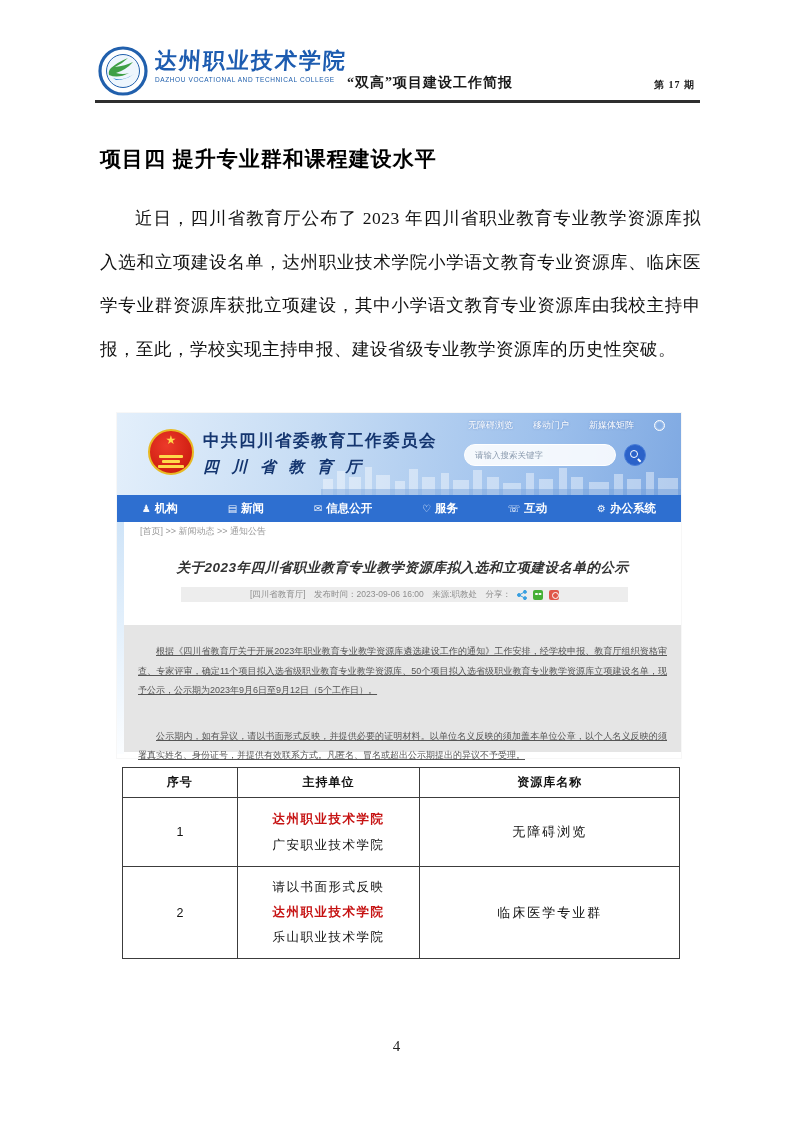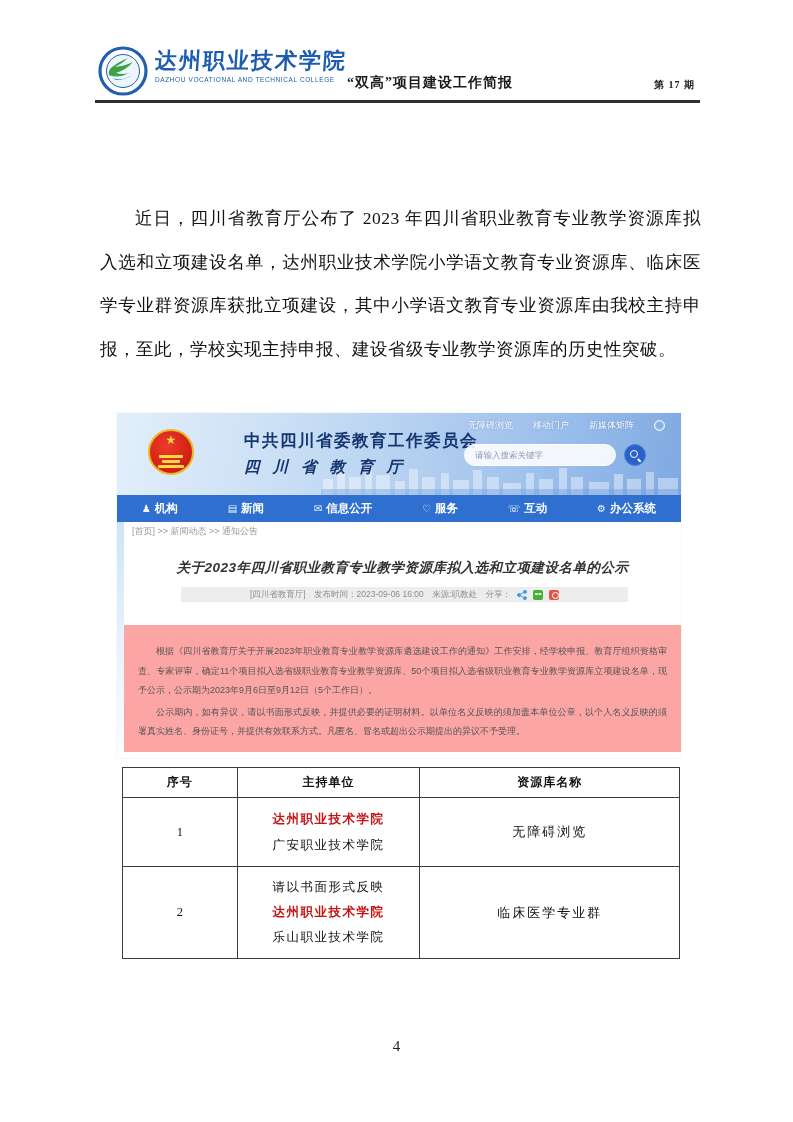--- a/index.html
+++ b/index.html
@@ -55,21 +55,21 @@
     box-shadow:inset 0 0 2px rgba(255,255,255,.8); }
   .emblem {
     position:absolute; left:31px; top:16px; width:46px; height:46px; border-radius:50%;
     background:radial-gradient(circle at 40% 35%, #ec3a2a 0%, #d01f12 70%, #a91408 100%);
     border:2px solid #e8b923;
   }
   .emblem .star { position:absolute; top:3px; left:50%; transform:translateX(-50%); color:#ffd94a; font-size:12px; line-height:1; }
   .emblem .gate-bar1 { position:absolute; bottom:15px; left:50%; transform:translateX(-50%); width:24px; height:3px; background:#ffd94a; border-radius:1px; }
   .emblem .gate-bar2 { position:absolute; bottom:10px; left:50%; transform:translateX(-50%); width:18px; height:3px; background:#ffd94a; border-radius:1px; }
   .emblem .gate-bar3 { position:absolute; bottom:5px; left:50%; transform:translateX(-50%); width:26px; height:3px; background:#ffd94a; border-radius:1px; }
-  .org-lines { position:absolute; left:86px; top:17px; color:#14356f;margin-left:41px; }
+  .org-lines { position:absolute; left:86px; top:17px; color:#14356f; }
   .org-line1 { font-size:16.5px; font-weight:bold; letter-spacing:1.5px; }
   .org-line2 { font-size:15.5px; font-weight:bold; letter-spacing:13px; margin-top:5px;font-style:italic; }
   .search-row { position:absolute; left:347px; top:31px; display:flex; align-items:center; gap:8px; }
   .search-pill {
     width:152px; height:22px; border:1.5px solid #ffffff; border-radius:11px;
     background:rgba(255,255,255,0.88); font-size:8.5px; color:#8a9aae;
     padding:0 10px; outline:none; font-family:"Liberation Sans","DejaVu Sans",sans-serif;
   }
   .search-pill::placeholder { color:#8a9aae; }
   .search-btn {
@@ -85,48 +85,48 @@
   .navbar {
     display:flex; width:564px; height:27px; background:#2e6fd0; color:#fff;
     align-items:center; justify-content:space-around; font-size:11.5px; font-weight:bold;
   }
   .nav-item { display:flex; align-items:center; gap:4px; cursor:pointer; white-space:nowrap; }
   .nav-glyph { font-size:10px; opacity:0.95; font-weight:normal; }
 
   .edge-strip { position:absolute; left:0; top:109px; width:7px; height:232px;
     background:linear-gradient(180deg,#cfe4f8 0%,#eaf4fd 60%,#fbfdff 100%); }
 
-  .crumb-row { position:absolute; left:7px; top:112px; width:557px; font-size:9px; color:#9a9a9a; padding-left:8px; }
+  .crumb-row { position:absolute; left:7px; top:112px; width:557px; font-size:9px; color:#9a9a9a; padding-left:16px; }
   .art-title { position:absolute; left:7px; top:146px; width:557px; text-align:center;
     font-size:13.5px; font-weight:bold; color:#333; letter-spacing:0.5px;font-style:italic; }
   .meta-strip {
     position:absolute; left:64px; top:174px; width:447px; height:15px; background:#ededed;
     display:flex; align-items:center; justify-content:center; gap:6px;
     font-size:8.5px; color:#8d8d8d;
   }
   .share-ico { width:10px; height:10px; border-radius:2px; display:inline-block; position:relative; cursor:pointer; }
   .share-node { background:transparent; }
   .share-wechat { background:#45b035; }
   .share-wechat::after { content:''; position:absolute; left:2px; top:3px; width:2.5px; height:2.5px; border-radius:50%;
     background:#fff; box-shadow:3.5px 0 0 #fff; }
   .share-weibo { background:#e0574a; }
   .share-weibo::after { content:''; position:absolute; left:2.5px; top:2.5px; width:5px; height:5px; border-radius:50%; border:1px solid #fff; }
 
   .content-box {
-    position:absolute; left:7px; top:212px; width:557px; height:127px; background:#fca5a5;
-    padding:17px 14px 8px 14px; color:#555;
+    position:absolute; left:7px; top:212px; width:557px; height:127px; background:#e5e5e5;
+    padding:17px 14px 8px 14px; color:#555;text-decoration:underline;
   }
   .content-box p { font-size:9px; line-height:19.5px; text-indent:2em; text-align:justify; }
-  .content-box p + p { margin-top:2px; }
+  .content-box p + p { margin-top:26px; }
 
   
   .result-table {
     position:absolute; left:122px; top:767px; width:558px; height:191px;
     border-collapse:collapse; table-layout:fixed; text-align:center;
-    font-family:Liberation Serif, serif; color:#111;
+    font-family:Liberation Sans, sans-serif; color:#111;
   }
   .result-table th, .result-table td { border:1.6px solid #3c3c3c; vertical-align:middle; }
   .result-table th { font-size:12px; font-weight:bold; height:30px; letter-spacing:1px; }
   .col-no { width:20.6%; } .col-unit { width:32.8%; } .col-res { width:46.6%; }
   .row-1 { height:69px; } .row-2 { height:92px; }
   .cell-no { font-size:12.5px; }
   .unit-stack { display:flex; flex-direction:column; justify-content:space-around; height:100%; padding:8px 0; }
   .unit { font-size:12.5px; letter-spacing:1.5px; }
   .unit.hl { color:#c61313; font-weight:bold; }
   .res-name { font-size:13px; letter-spacing:2px; }
@@ -147,20 +147,21 @@
       <div class="logo-texts">
         <div class="logo-cn">达州职业技术学院</div>
         <div class="logo-en">DAZHOU VOCATIONAL AND TECHNICAL COLLEGE</div>
       </div>
     </div>
     <div class="bulletin-title">“双高”项目建设工作简报</div>
     <div class="issue-no">第 17 期</div>
   </div>
   <div class="header-rule"></div>
 
+  <div class="section-title">项目四 提升专业群和课程建设水平</div>
   <div class="doc-paragraph">近日，四川省教育厅公布了 2023 年四川省职业教育专业教学资源库拟入选和立项建设名单，达州职业技术学院小学语文教育专业资源库、临床医学专业群资源库获批立项建设，其中小学语文教育专业资源库由我校主持申报，至此，学校实现主持申报、建设省级专业教学资源库的历史性突破。</div>
 
   <div class="shot">
 
     <div class="banner">
       <svg class="skyline" viewBox="0 0 360 30">
         <g fill="#ffffff" opacity="0.55">
           <rect x="2" y="14" width="10" height="16"></rect>
             <rect x="16" y="6" width="8" height="24"></rect>
           <rect x="28" y="12" width="12" height="18"></rect>

